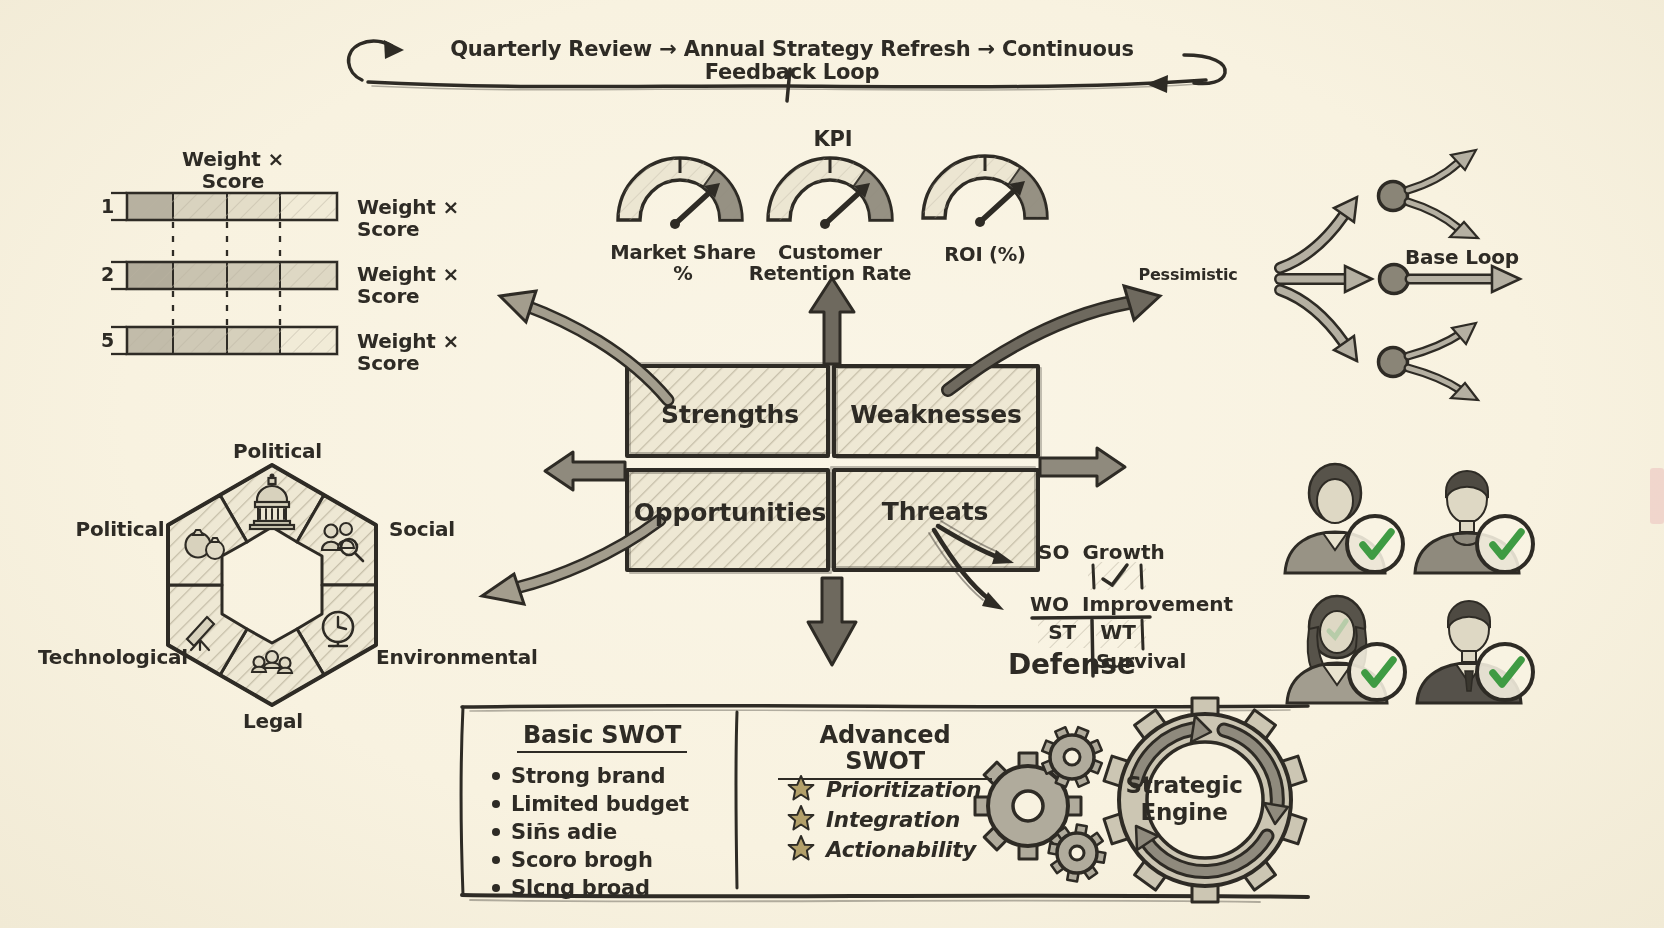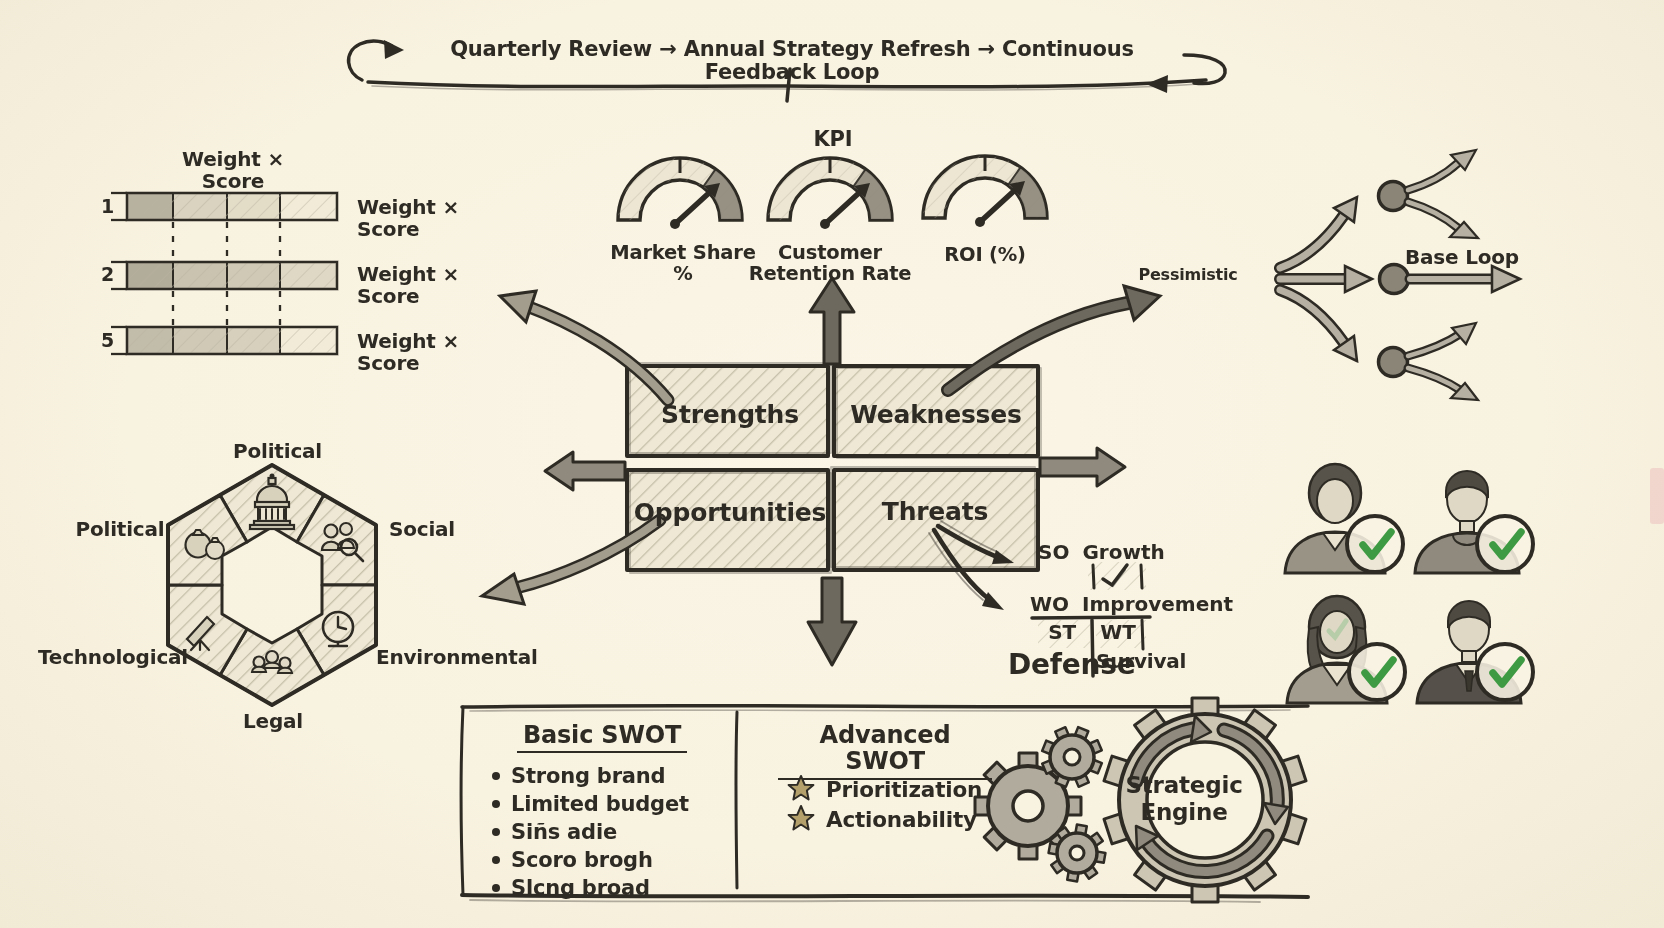--- a/index.html
+++ b/index.html
@@ -22,21 +22,21 @@
     position:absolute;font-weight:bold;color:var(--ink);
     text-align:center;line-height:1.1;letter-spacing:-0.2px;white-space:pre-line;
   }
   .lbl.left{text-align:left;}
   .lbl.right{text-align:right;}
   .underlined{border-bottom:2.5px solid var(--ink);padding-bottom:3px;text-align:center;}
   .bullets{position:absolute;left:492px;top:762px;width:240px;}
   .bullet-row{display:flex;align-items:center;height:28px;}
   .dot{width:8px;height:8px;border-radius:50%;background:var(--ink);margin-right:11px;flex:none;}
   .bullet-text{font-weight:bold;font-size:21px;color:var(--ink);letter-spacing:-0.2px;}
-  .adv{position:absolute;left:786px;top:774px;width:230px;}
+  .adv{position:absolute;left:786px;top:774px;width:230px;font-style:italic;}
   .adv-row{display:flex;align-items:center;height:30px;}
   .adv-row svg{margin-right:10px;flex:none;}
   .adv-text{font-weight:bold;font-size:21.5px;color:var(--ink);letter-spacing:-0.2px;}
   .tows-row{position:absolute;display:flex;gap:13px;font-weight:bold;color:var(--ink);font-size:20px;}
   .pink-stripe{position:absolute;left:1650px;top:468px;width:14px;height:56px;background:#eecac5;opacity:.7;border-radius:3px;}
 </style>
 </head>
 <body>
 
 <div class="canvas">
@@ -478,20 +478,26 @@
   <div class="adv-row">
     <svg width="30" height="30" viewBox="-15 -15 30 30">
           <polygon points="0,-13 3.8,-4.2 12.4,-4 5.9,1.6 7.6,10.5 0,5.5 -7.6,10.5 -5.9,1.6 -12.4,-4 -3.8,-4.2" fill="#b3a06a" stroke="#2e2b25" stroke-width="2" stroke-linejoin="round"></polygon>
         </svg>
     <span class="adv-text">Prioritization</span>
   </div>
   <div class="adv-row">
     <svg width="30" height="30" viewBox="-15 -15 30 30">
           <polygon points="0,-13 3.8,-4.2 12.4,-4 5.9,1.6 7.6,10.5 0,5.5 -7.6,10.5 -5.9,1.6 -12.4,-4 -3.8,-4.2" fill="#b3a06a" stroke="#2e2b25" stroke-width="2" stroke-linejoin="round"></polygon>
         </svg>
+    <span class="adv-text">Integration</span>
+  </div>
+  <div class="adv-row">
+    <svg width="30" height="30" viewBox="-15 -15 30 30">
+          <polygon points="0,-13 3.8,-4.2 12.4,-4 5.9,1.6 7.6,10.5 0,5.5 -7.6,10.5 -5.9,1.6 -12.4,-4 -3.8,-4.2" fill="#b3a06a" stroke="#2e2b25" stroke-width="2" stroke-linejoin="round"></polygon>
+        </svg>
     <span class="adv-text">Actionability</span>
   </div>
 </div>
 
 <div class="lbl" style="left:1114px;top:772px;width:140px;font-size:23px;line-height:1.18;">Strategic Engine</div>
 
 <div class="pink-stripe"></div>
 
 </div>
 

